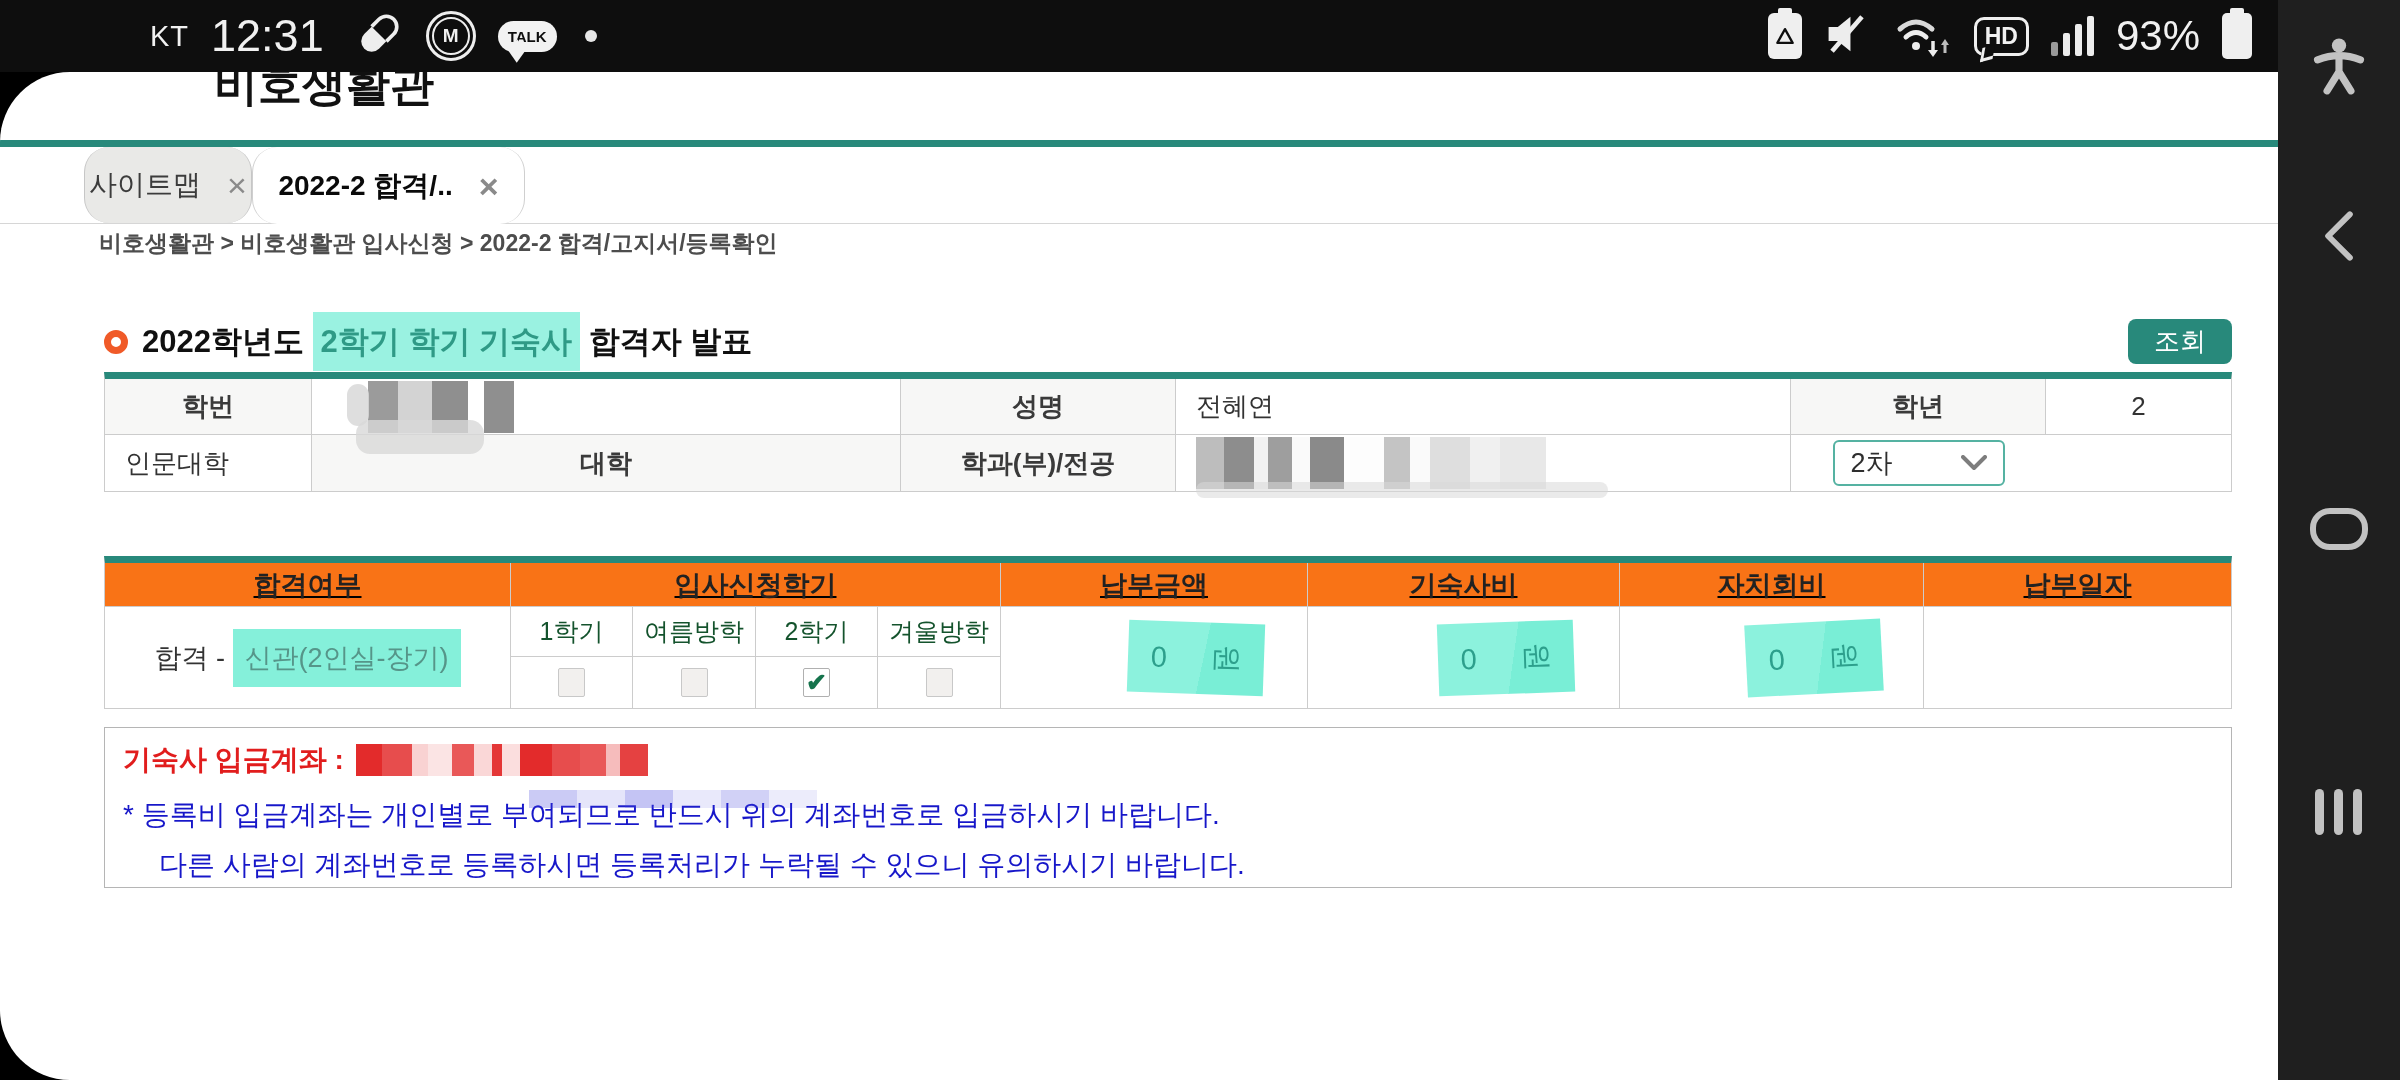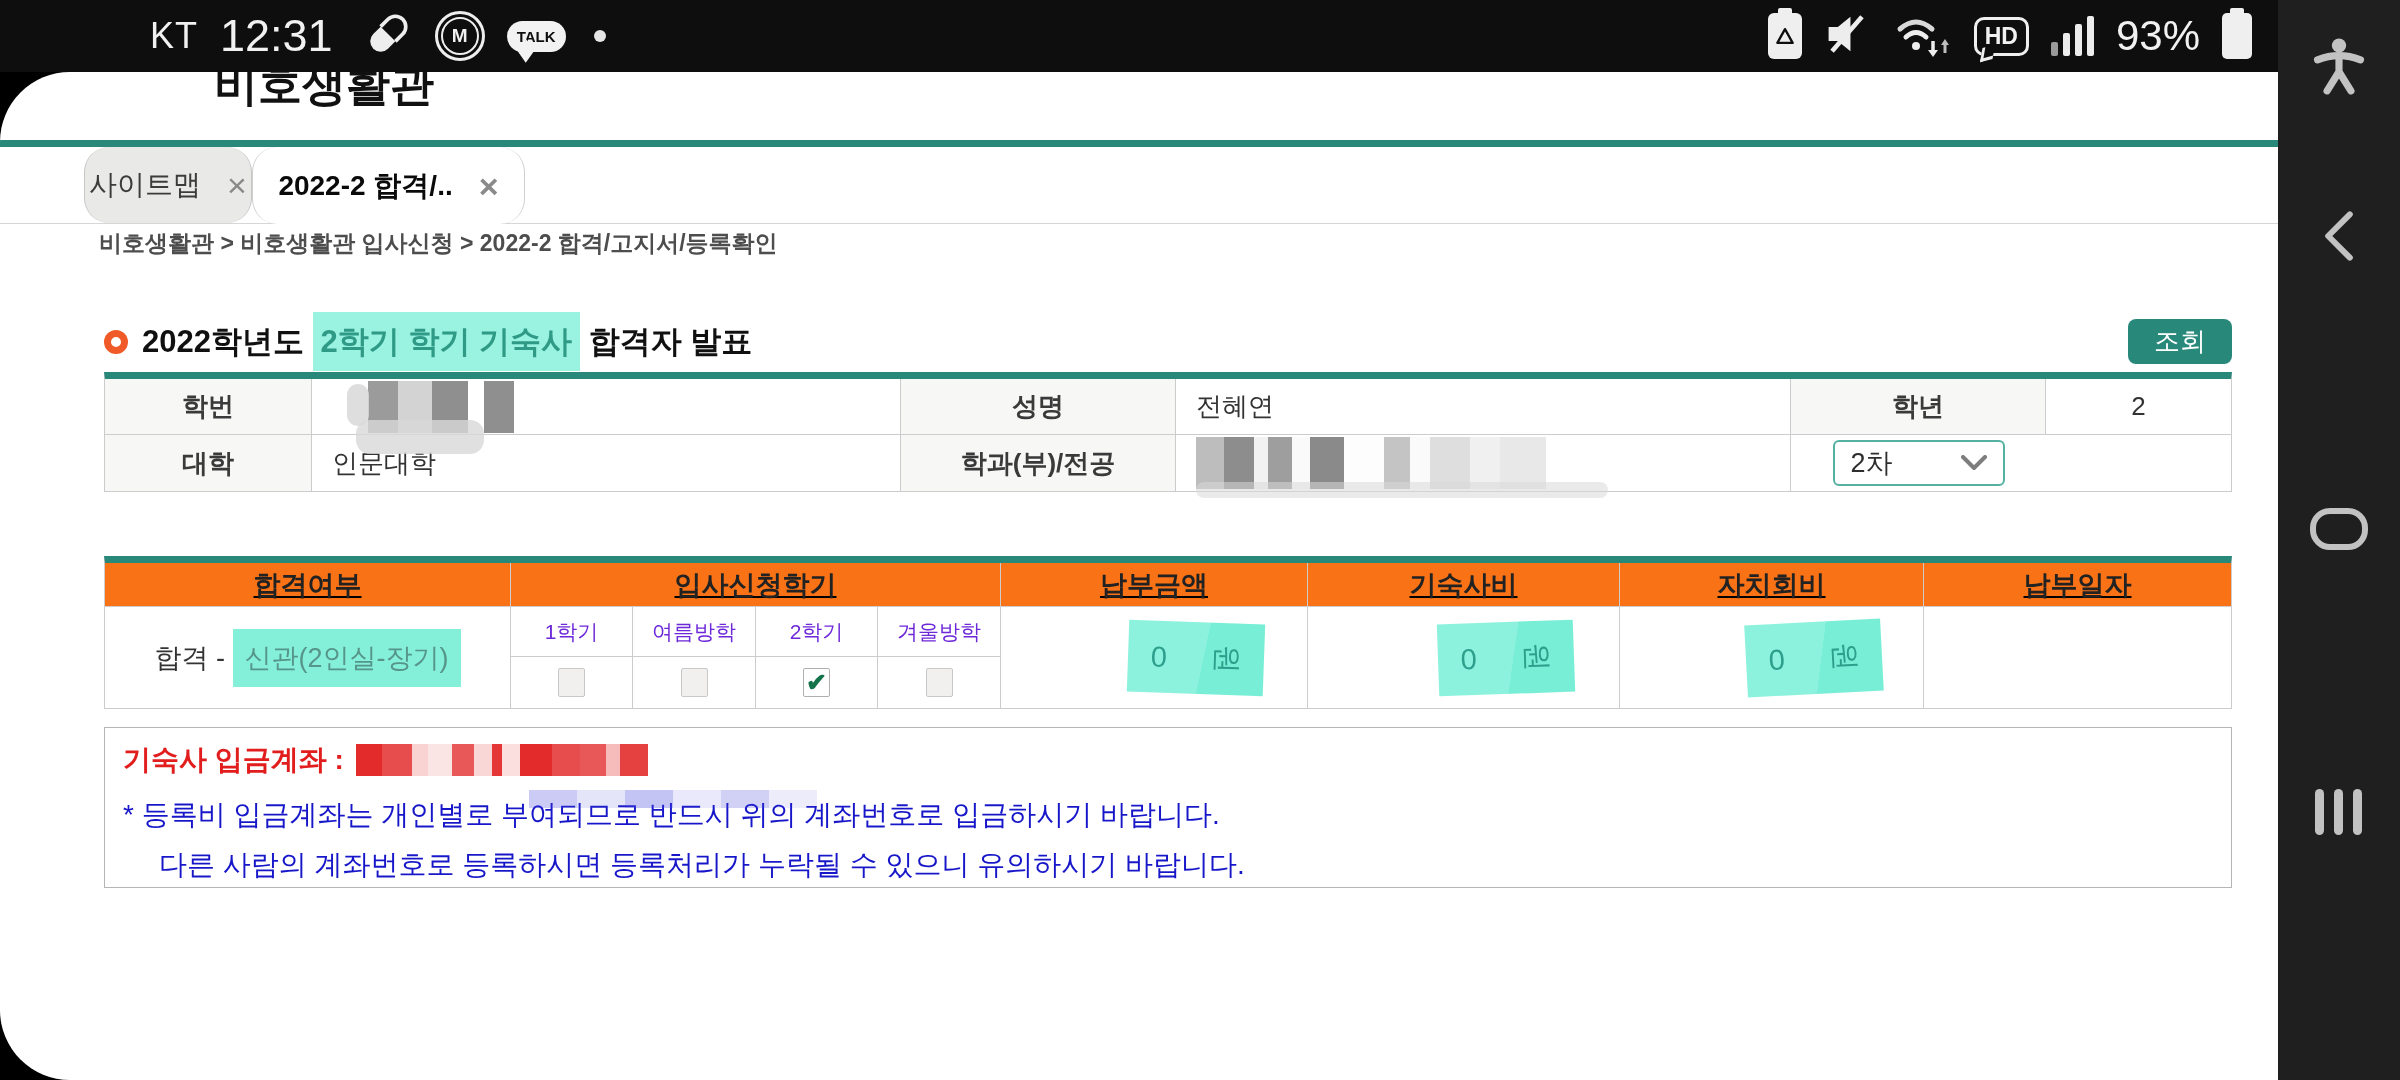--- a/index.html
+++ b/index.html
@@ -4,21 +4,21 @@
 <style>
   html,body{margin:0;padding:0;background:#000;}
   #screen{position:relative;width:2400px;height:1080px;background:#000;overflow:hidden;
           font-family:"Liberation Sans",sans-serif;}
 
   
   #status-bar{position:absolute;left:0;top:0;width:2278px;height:72px;background:#0e0e0e;
               display:flex;align-items:center;justify-content:space-between;
               padding:0 26px 0 150px;box-sizing:border-box;color:#f1f1f1;}
   .sb-left,.sb-right{display:flex;align-items:center;gap:22px;}
-  .sb-carrier{font-size:36px;letter-spacing:1px;}
+  .sb-carrier{font-size:29px;letter-spacing:1px;}
   .sb-time{font-size:45px;}
   .sb-pct{font-size:42px;}
   .icon-mcircle{width:50px;height:50px;border:3px solid #eee;border-radius:50%;
                 display:flex;align-items:center;justify-content:center;box-sizing:border-box;}
   .icon-mcircle .inner{width:38px;height:38px;border:2px solid #eee;border-radius:50%;
                 display:flex;align-items:center;justify-content:center;font-size:19px;font-weight:bold;box-sizing:border-box;}
   .icon-talk{position:relative;background:#f2f2f2;color:#0d0d0d;border-radius:20px;
              padding:7px 10px;font-size:15px;font-weight:bold;}
   .icon-talk:after{content:"";position:absolute;left:12px;bottom:-6px;width:14px;height:14px;
                    background:#f2f2f2;transform:rotate(55deg) skewX(20deg);}
@@ -94,21 +94,21 @@
   #rt-head{display:grid;grid-template-columns:406px 490px 307px 312px 304px 1fr;height:44px;background:#f97316;text-decoration:underline;}
   #rt-head .h{display:flex;align-items:center;justify-content:center;font-size:27px;font-weight:bold;color:#222;
               border-right:1px solid #cccccc;border-bottom:1px solid #cccccc;box-sizing:border-box;}
   #rt-head .h.cl{border-right:none;}
   #rt-body{display:grid;grid-template-columns:406px 490px 307px 312px 304px 1fr;height:101px;}
   #rt-body > .c{border-right:1px solid #cccccc;box-sizing:border-box;display:flex;align-items:center;justify-content:center;}
   #rt-body > .c.cl{border-right:none;}
   #result-cell{font-size:27px;color:#333;}
   #result-cell .hl{background:#85f0da;color:#569589;padding:14px 12px;}
   .sem-grid{display:grid;grid-template-columns:122px 123px 122px 1fr;grid-template-rows:50px 51px;width:100%;height:100%;}
-  .sem-grid .sl{display:flex;align-items:center;justify-content:center;font-size:21px;color:#6d28d9;
+  .sem-grid .sl{display:flex;align-items:center;justify-content:center;font-size:25px;color:#14532d;
                 border-right:1px solid #cccccc;border-bottom:1px solid #cccccc;box-sizing:border-box;}
   .sem-grid .sc{display:flex;align-items:center;justify-content:center;border-right:1px solid #cccccc;box-sizing:border-box;}
   .sem-grid .sl.cl,.sem-grid .sc.cl{border-right:none;}
   .checkbox{width:27px;height:29px;background:#f2f0ee;border:1px solid #c8c8c8;border-radius:2px;box-sizing:border-box;
             display:flex;align-items:center;justify-content:center;}
   .checkbox.checked{background:#fff;border-color:#b0b0b0;color:#15734c;font-size:25px;font-weight:bold;line-height:1;}
   .amount-box{width:136px;height:72px;background:linear-gradient(100deg,#8cf2dd 55%,#79eed6 55%);
               display:flex;align-items:center;justify-content:space-around;color:#2d9f8c;font-size:29px;}
   .amount-box .unit{transform:rotate(90deg);display:block;}
   .rot1{transform:translateX(42px) rotate(2deg);}
@@ -220,22 +220,22 @@
               <i style="width:36px;background:#8f8f8f;"></i>
               <i style="width:16px;background:#fff;"></i>
               <i style="width:30px;background:#8f8f8f;"></i>
           </span>
         </div>
         <div class="cell lab r1">성명</div>
         <div class="cell r1">전혜연</div>
         <div class="cell lab r1">학년</div>
         <div class="cell r1 cl center">2</div>
 
+        <div class="cell">인문대학</div>
         <div class="cell lab">대학</div>
-        <div class="cell">인문대학</div>
         <div class="cell lab">학과(부)/전공</div>
         <div class="cell">
           <span class="blur-blocks">
             <i style="width:28px;background:#bdbdbd;"></i>
               <i style="width:30px;background:#8d8d8d;"></i>
               <i style="width:14px;background:#f2f2f2;"></i>
               <i style="width:24px;background:#9e9e9e;"></i>
               <i style="width:18px;background:#fafafa;"></i>
               <i style="width:34px;background:#8a8a8a;"></i>
               <i style="width:40px;background:#fdfdfd;"></i>

